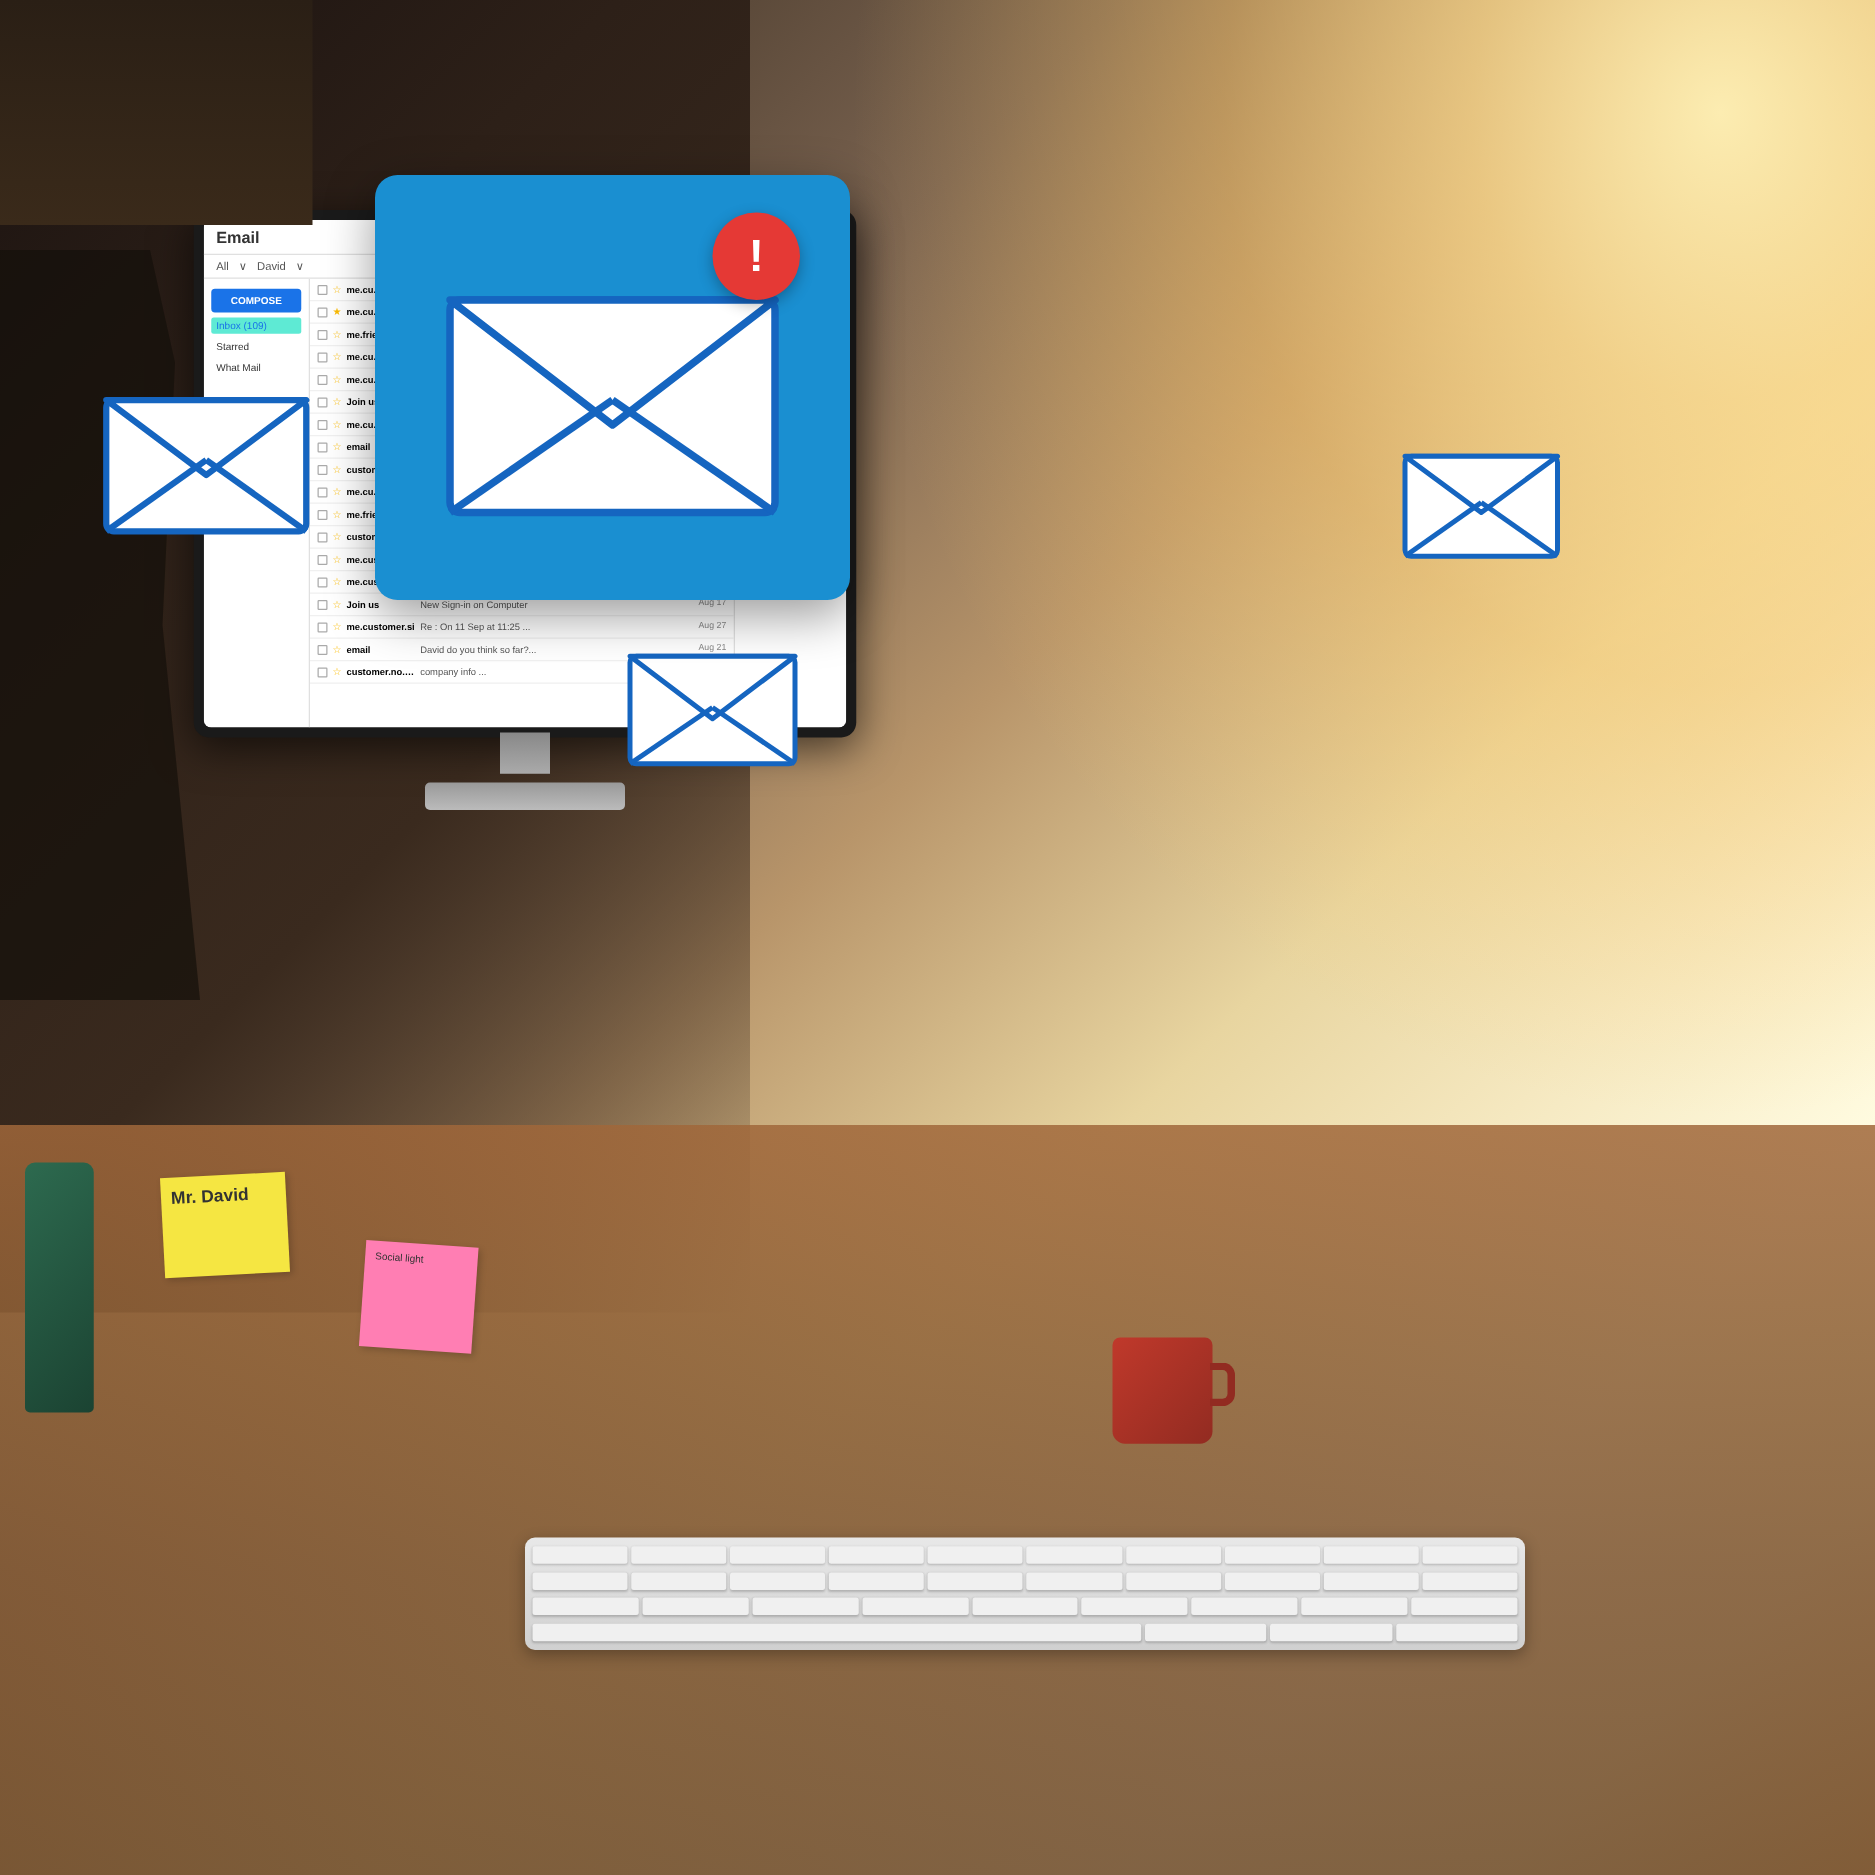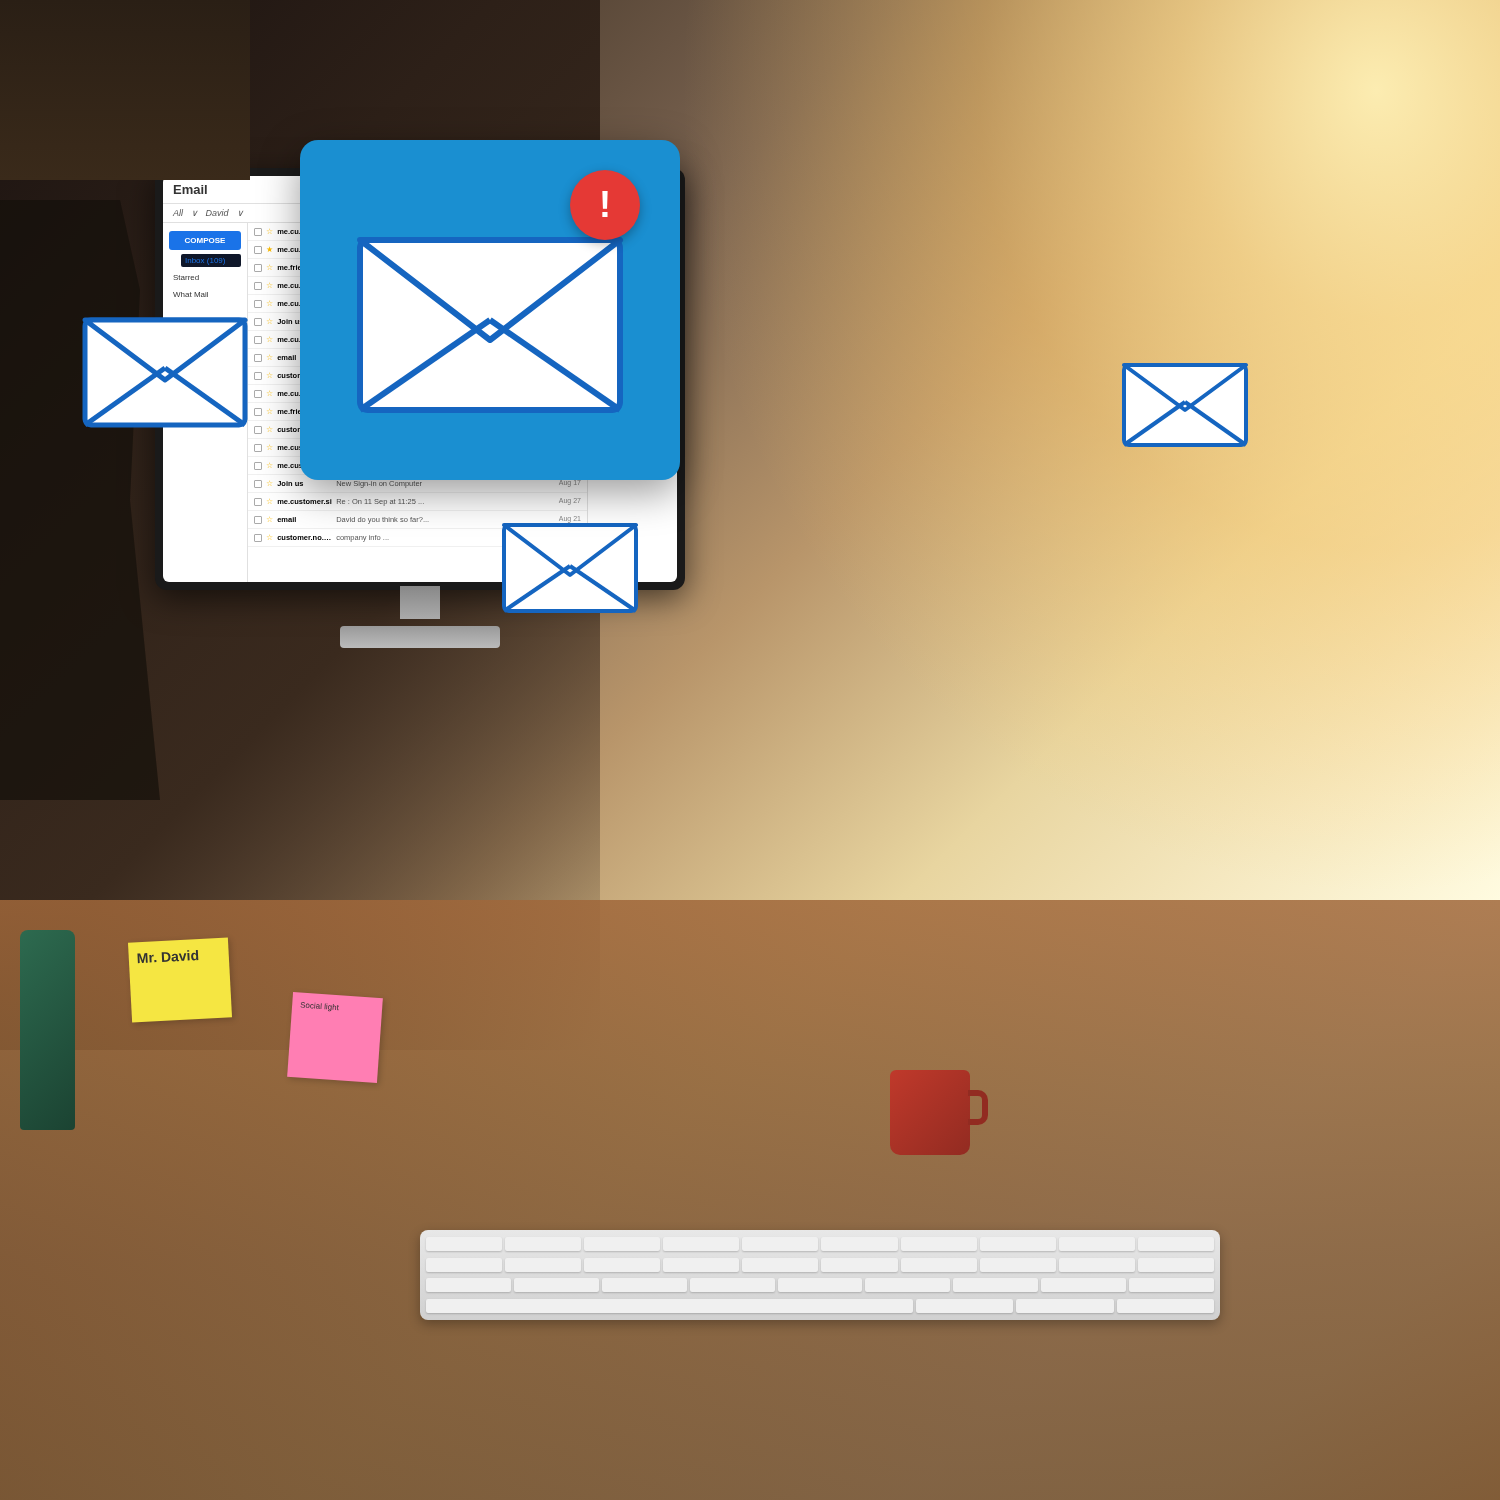--- a/index.html
+++ b/index.html
@@ -161,21 +161,20 @@
       border-bottom: 1px solid #e0e0e0;
       display: flex;
       align-items: center;
       gap: 8px;
     }
 
     .email-toolbar-btn {
       font-size: 9px;
       color: #555;
       cursor: pointer;
-      font-style: italic;
     }
 
     .email-body {
       display: flex;
       flex: 1;
       overflow: hidden;
     }
 
     .email-sidebar {
       width: 85px;
@@ -199,24 +198,23 @@
     }
 
     .sidebar-nav-item {
       font-size: 8px;
       color: #333;
       padding: 2px 4px;
       cursor: pointer;
     }
 
     .sidebar-nav-item.active {
-      background: #0f172a;
+      background: #5eead4;
       color: #1a73e8;
       border-radius: 2px;
-      margin-left: 12px;
     }
 
     .email-list {
       flex: 1;
       overflow-y: auto;
     }
 
     .email-list-item {
       display: flex;
       align-items: flex-start;

